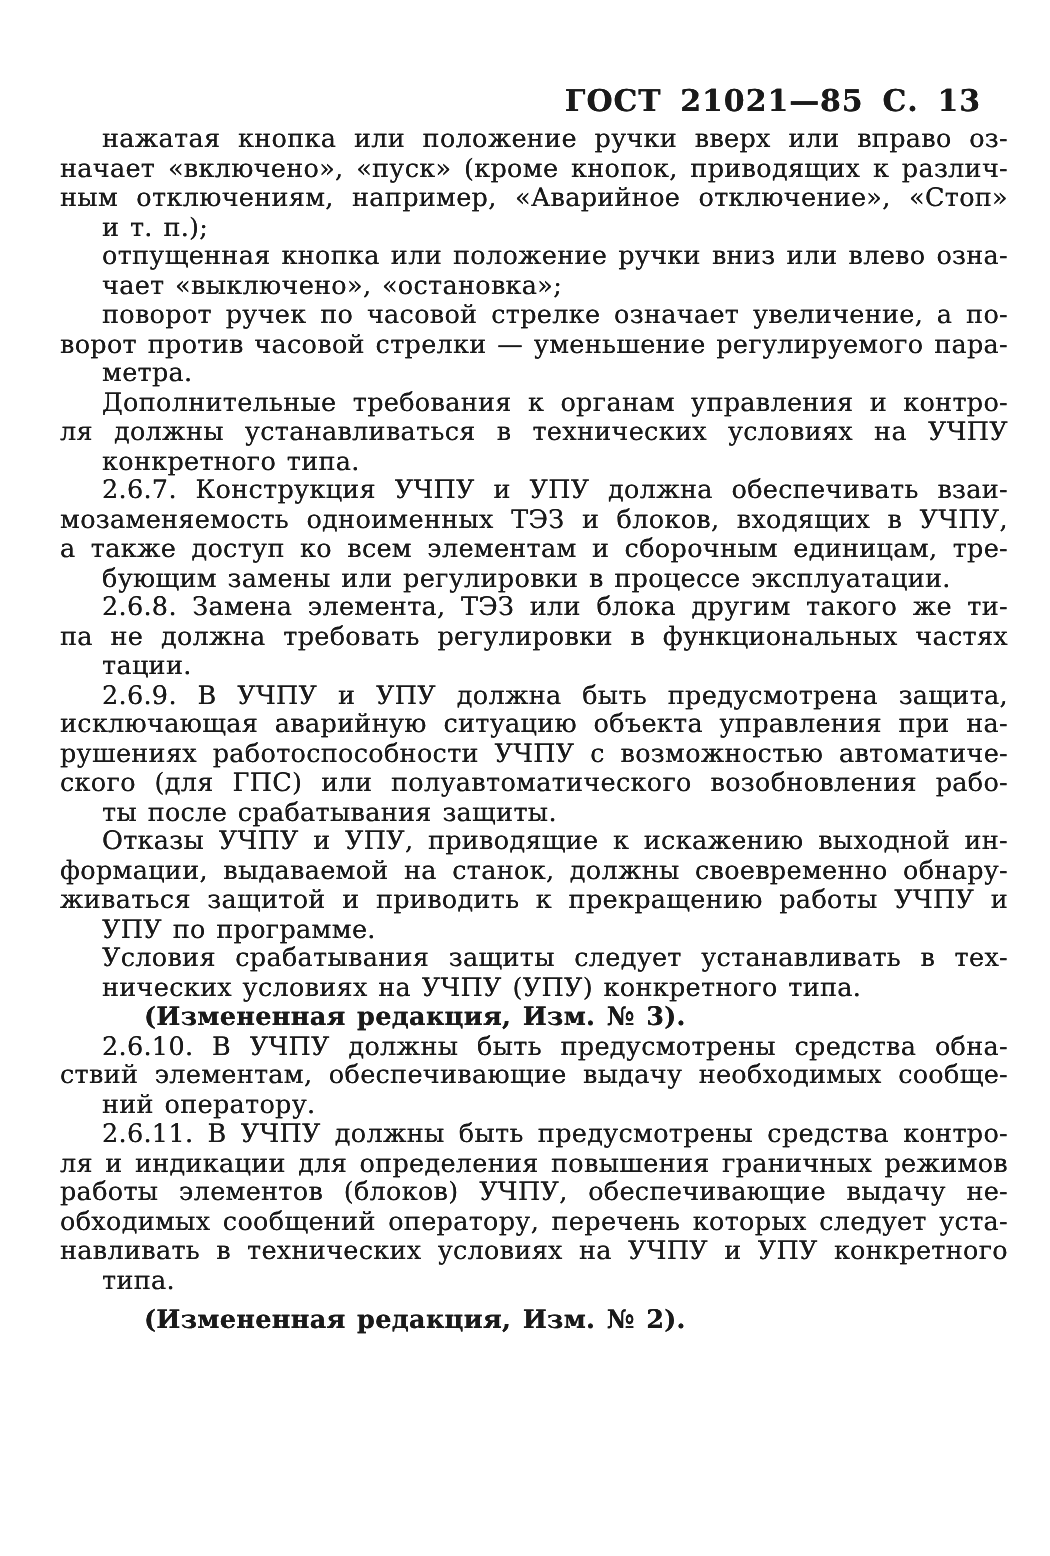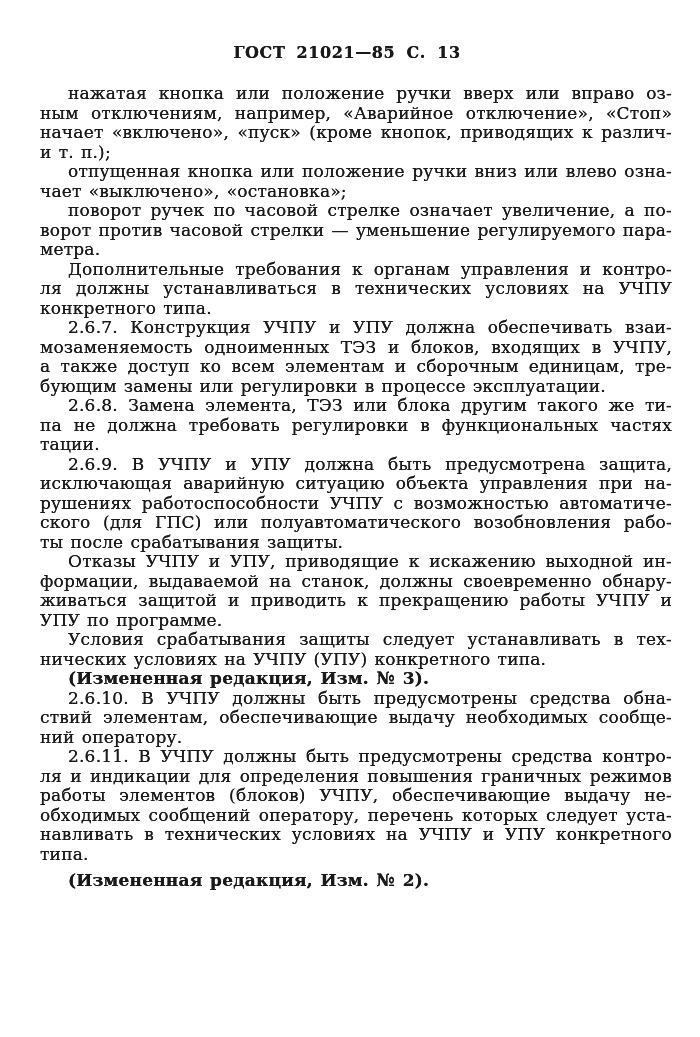--- a/index.html
+++ b/index.html
@@ -11,25 +11,25 @@
     position: relative;
     width: 700px;
     height: 1037px;
     background: #ffffff;
     overflow: hidden;
     font-family: "DejaVu Serif", "Liberation Serif", serif;
     color: #1a1a1a;
   }
   .page-header {
     position: absolute;
-    top: 43px;
+    top: 55px;
     left: 40px;
     width: 614px;
-    text-align: center;
-    font-size: 16px;
+    text-align: right;
+    font-size: 20px;
     font-weight: bold;
     letter-spacing: 0.6px;
     word-spacing: 5px;
     text-shadow: 0 0 0.3px currentColor;
   }
   .doc-body {
     position: absolute;
     top: 84px;
     left: 40px;
     width: 632px;
@@ -38,40 +38,41 @@
     letter-spacing: 0.2px;
     word-spacing: 1.5px;
     text-shadow: 0 0 0.3px currentColor;
   }
   .line {
     text-align: justify;
     text-align-last: justify;
   }
   .line.final {
     text-align-last: left;
+    margin-left: 28px;
   }
   .line.indent {
     text-indent: 28px;
   }
   .line.bold {
     font-weight: bold;
   }
   .line.gap {
     margin-top: 7px;
   }
 </style>
 </head>
 <body>
 
 <div class="page">
   <div class="page-header">ГОСТ 21021—85 С. 13</div>
   <div class="doc-body">
       <div class="line indent">нажатая кнопка или положение ручки вверх или вправо оз-</div>
+      <div class="line">начает «включено», «пуск» (кроме кнопок, приводящих к различ-</div>
       <div class="line">ным отключениям, например, «Аварийное отключение», «Стоп»</div>
-      <div class="line">начает «включено», «пуск» (кроме кнопок, приводящих к различ-</div>
       <div class="line final">и т. п.);</div>
       <div class="line indent">отпущенная кнопка или положение ручки вниз или влево озна-</div>
       <div class="line final">чает «выключено», «остановка»;</div>
       <div class="line indent">поворот ручек по часовой стрелке означает увеличение, а по-</div>
       <div class="line">ворот против часовой стрелки — уменьшение регулируемого пара-</div>
       <div class="line final">метра.</div>
       <div class="line indent">Дополнительные требования к органам управления и контро-</div>
       <div class="line">ля должны устанавливаться в технических условиях на УЧПУ</div>
       <div class="line final">конкретного типа.</div>
       <div class="line indent">2.6.7. Конструкция УЧПУ и УПУ должна обеспечивать взаи-</div>

